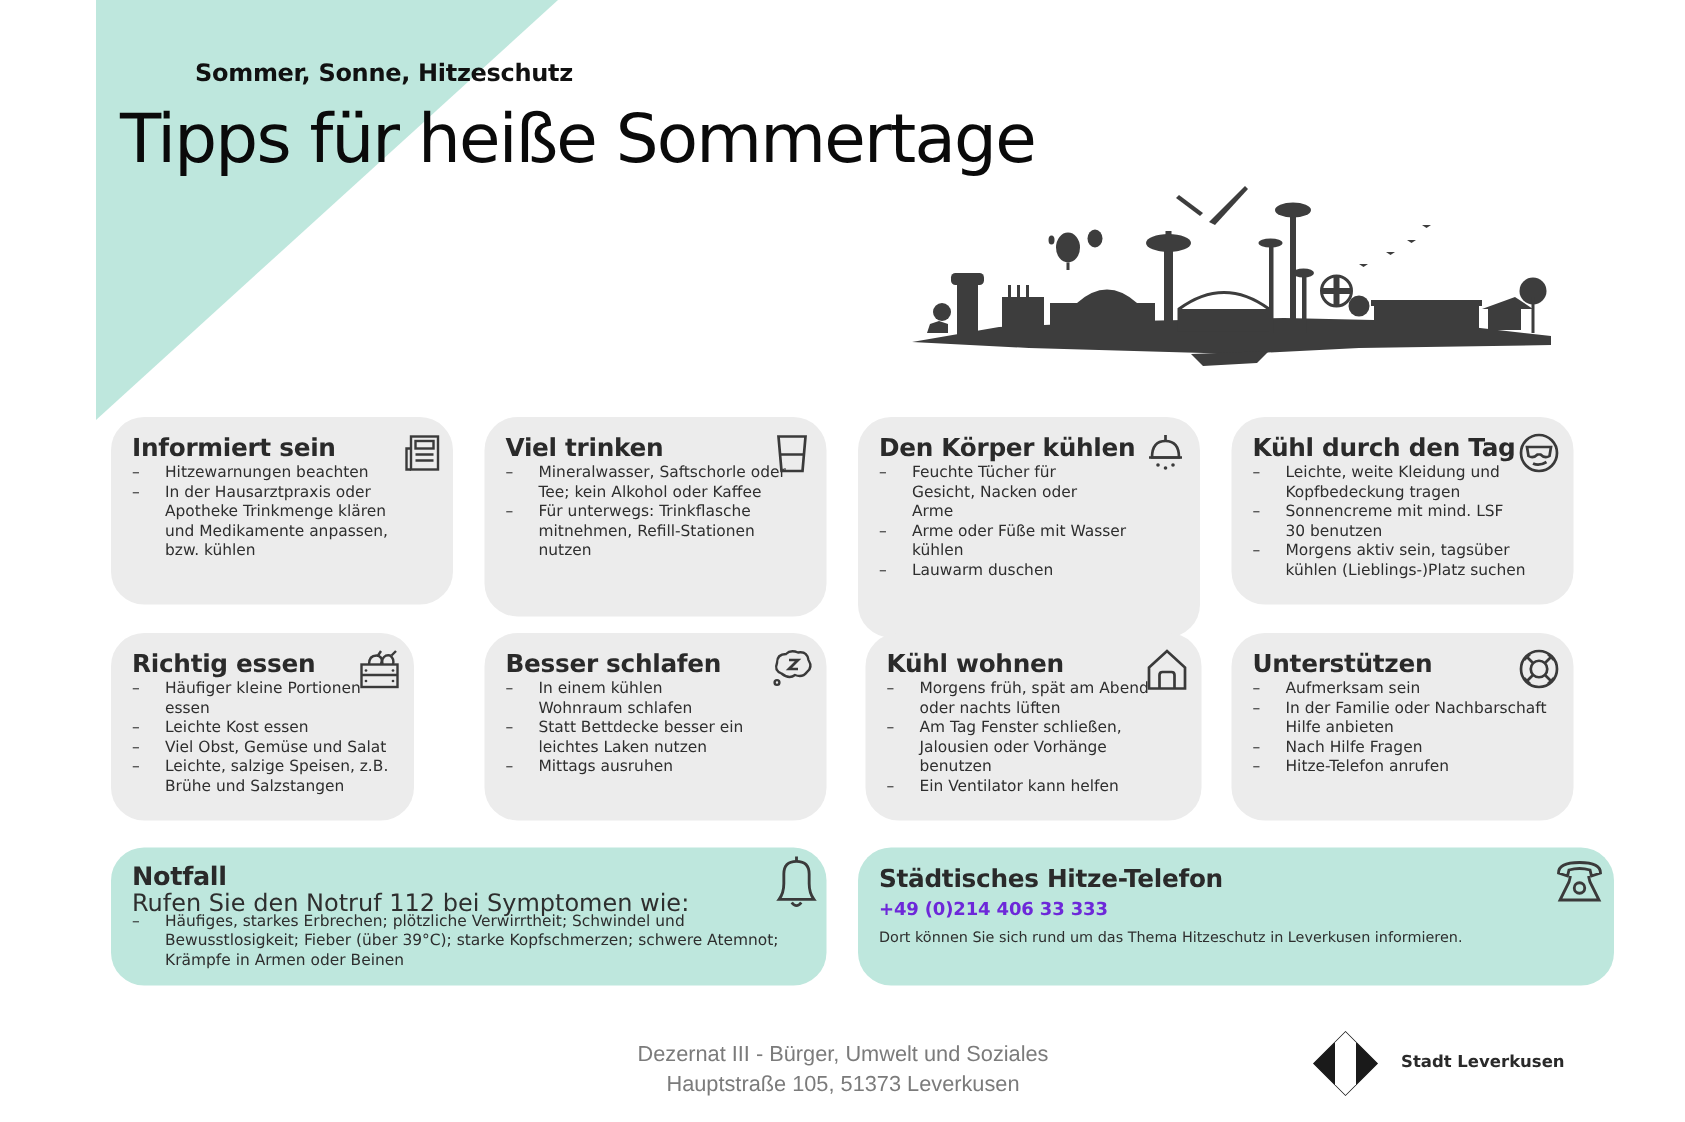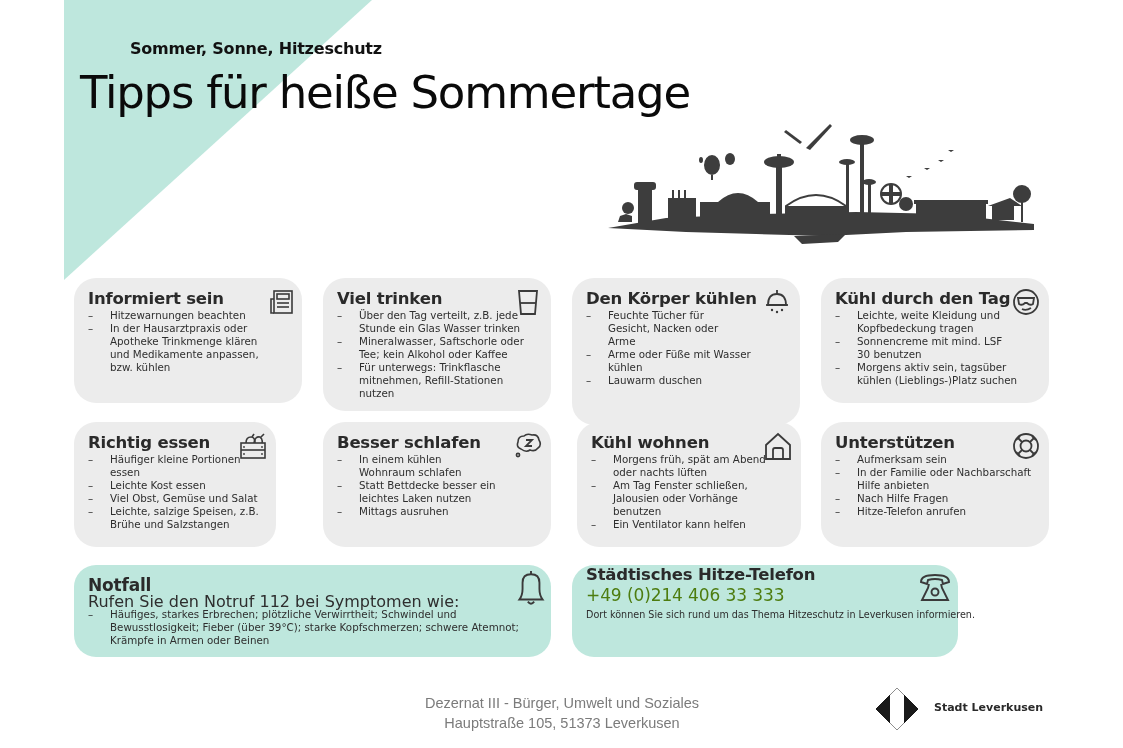--- a/index.html
+++ b/index.html
@@ -16,21 +16,21 @@
   .card { position: absolute; border-radius: 22px; padding: 11px 14px 10px 14px; background: #ececec; }
   .card.mint { background: #bee7dd; }
   .card-title { font-weight: bold; font-size: 16.5px; color: #2a2a2a; letter-spacing: -0.2px; line-height: 20px; white-space: nowrap; }
   .card ul { list-style: none; margin-top: 0px; }
   .card li { position: relative; padding-left: 22px; font-size: 10.3px; line-height: 13px; color: #2e2e2e; }
   .card li::before { content: "–"; position: absolute; left: 0; top: 0; }
   .card-icon { position: absolute; top: 9px; right: 8px; width: 30px; height: 30px; }
   .card-icon svg { width: 100%; height: 100%; }
 
   .intro { font-size: 16px; line-height: 13px; color: #2e2e2e; }
-  .phone-number { font-weight: normal; font-size: 17px; line-height: 21px; color: #4d7c0f; letter-spacing: -0.1px; }
+  .phone-number { font-weight: bold; font-size: 12px; line-height: 21px; color: #6d28d9; letter-spacing: -0.1px; }
   .phone-desc { font-size: 9.6px; line-height: 13px; color: #2e2e2e; margin-top: 2px; white-space: nowrap; }
 
   .footer { position: absolute; left: 362px; top: 693px; width: 400px; text-align: center; font-family: "Liberation Sans", sans-serif; font-size: 14.5px; line-height: 20px; color: #7b7b7b; }
   .logo { position: absolute; left: 875px; top: 687px; width: 44px; height: 44px; }
   .logo-text { position: absolute; left: 934px; top: 701px; font-family: "DejaVu Sans", sans-serif; font-weight: bold; font-size: 11px; color: #2a2a2a; }
 </style>
 </head>
 <body>
 
 <svg class="bg-triangle" viewBox="0 0 308 280" preserveAspectRatio="none">
@@ -117,21 +117,20 @@
       <rect x="11" y="7" width="12" height="5"></rect>
       <line x1="11" y1="16" x2="23" y2="16"></line>
         <line x1="11" y1="20" x2="23" y2="20"></line>
     </svg>
   </div>
 </div>
 
 <div class="card" style="left:323px; top:278px; width:228px; height:133px;">
   <div class="card-title">Viel trinken</div>
   <ul>
-    <li>Über den Tag verteilt, z.B. jede Stunde ein Glas Wasser trinken</li>
     <li>Mineralwasser, Saftschorle oder Tee; kein Alkohol oder Kaffee</li>
     <li>Für unterwegs: Trinkflasche mitnehmen, Refill-Stationen nutzen</li>
   </ul>
   <div class="card-icon">
     <svg viewBox="0 0 30 30" fill="none" stroke="#3a3a3a" stroke-width="1.8">
       <path d="M6,4 L24,4 L22,27 L8,27 Z"></path>
       <line x1="7" y1="16" x2="23" y2="16"></line>
     </svg>
   </div>
 </div>
@@ -262,21 +261,21 @@
   </ul>
   <div class="card-icon" style="top:5px; right:4px; width:32px; height:38px;">
     <svg viewBox="0 0 30 36" fill="none" stroke="#3a3a3a" stroke-width="1.8">
       <path d="M4,28 Q7,24 7,18 L7,12 Q7,4 15,4 Q23,4 23,12 L23,18 Q23,24 26,28 Z"></path>
       <line x1="15" y1="1" x2="15" y2="4"></line>
       <path d="M12,30 Q15,34 18,30"></path>
     </svg>
   </div>
 </div>
 
-<div class="card mint" style="left:572px; top:565px; width:386px; height:92px; padding-top:0;">
+<div class="card mint" style="left:572px; top:565px; width:504px; height:92px; padding-top:11px;">
   <div class="card-title">Städtisches Hitze-Telefon</div>
   <div class="phone-number">+49 (0)214 406 33 333</div>
   <div class="phone-desc">Dort können Sie sich rund um das Thema Hitzeschutz in Leverkusen informieren.</div>
   <div class="card-icon" style="top:7px; right:6px; width:34px; height:32px;">
     <svg viewBox="0 0 34 32" fill="none" stroke="#3a3a3a" stroke-width="1.9">
       <path d="M3,10 Q3,3 17,3 Q31,3 31,10 L25,12 L24,8 Q17,6 10,8 L9,12 Z"></path>
       <path d="M11,12 L10,16 L4,28 L30,28 L24,16 L23,12"></path>
       <circle cx="17" cy="20" r="3.5"></circle>
     </svg>
   </div>

